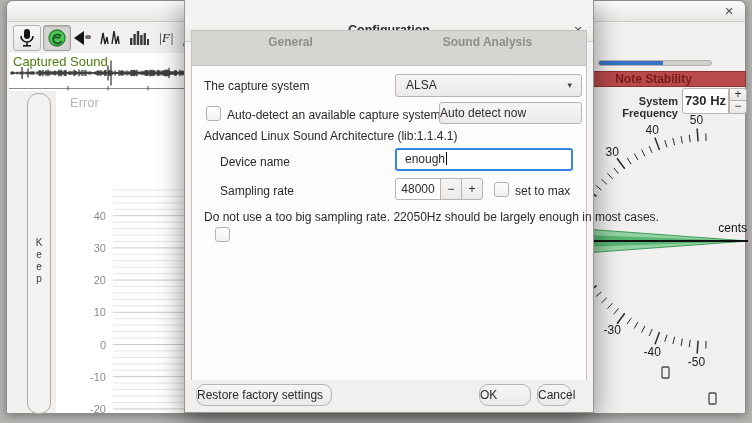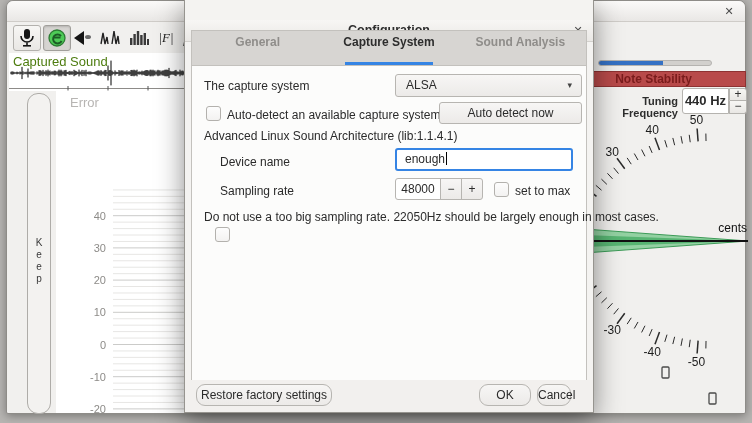--- a/index.html
+++ b/index.html
@@ -88,21 +88,21 @@
   #dlg-tabs { display:flex; height:35px; background:#d7d5d2; border-bottom:1px solid #c3c1bd; }
   .tab { flex:1; position:relative; text-align:center; line-height:22px;
     font-weight:bold; font-size:12px; color:#8f8d8a; }
   .tab.active { color:#2d2d2d; }
   .tab.active::after { content:""; position:absolute; left:22px; right:22px; bottom:0;
     height:3px; background:#3584e4; }
   #dlg-content { position:relative; width:100%; height:327px; font-size:12px; }
   .lbl { position:absolute; white-space:nowrap; }
   .bold { font-weight:normal; }
   .btn { position:absolute; border:1px solid #b7b5b1; border-radius:3px;
-    background:linear-gradient(#f7f6f5,#eceae8); text-align:center; font-size:12px; color:#2b2b2b; }
+    background:linear-gradient(#f7f6f5,#eceae8); font-size:12px; color:#2b2b2b; }
   .combo { position:absolute; left:203px; top:8px; width:187px; height:23px;
     border:1px solid #b7b5b1; border-radius:3px;
     background:linear-gradient(#f7f6f5,#eceae8); line-height:21px; }
   .combo .val { margin-left:10px; }
   .combo .caret { position:absolute; right:9px; top:0; font-size:9px; color:#444; }
   .checkbox { position:absolute; width:15px; height:15px; border:1px solid #b3b1ad;
     border-radius:3px; background:linear-gradient(#fdfdfd,#f3f2f1); }
   .entry { position:absolute; background:#fff; border:1px solid #b7b5b1; border-radius:3px; }
   .entry.focused { border:2px solid #3584e4; }
   .entry .txt { margin-left:8px; line-height:19px; display:inline-block; }
@@ -248,22 +248,22 @@
         <line x1="57" y1="382.3" x2="534" y2="382.3" stroke="#cbcbc9" stroke-width="1"></line>
         <text x="50" y="386.3" text-anchor="end" font-size="11" fill="#8d8b88" font-family="Liberation Sans, sans-serif">-40</text>
       </svg>
     <div id="error-title">Error</div>
   </div>
 
   <div id="progress">
     <div id="progress-fill"></div>
   </div>
   <div id="note-stability">Note Stability</div>
-  <div id="tf-label">Tuning Frequency</div>
-  <div id="tf-value">440 Hz</div>
+  <div id="tf-label">System Frequency</div>
+  <div id="tf-value">730 Hz</div>
   <div id="tf-btns">
     <div class="tf-btn plus">+</div>
     <div class="tf-btn minus">−</div>
   </div>
   <svg id="gauge-svg" width="192" height="308" viewBox="556 106 192 308">
       <line x1="582.6214418140324" y1="215.33503808440346" x2="575.9993348675905" y2="211.81400136350928" stroke="#2b2b2b" stroke-width="1"></line>
       <line x1="586.538275057208" y1="208.44016466901553" x2="580.1230431060043" y2="204.55496209871706" stroke="#2b2b2b" stroke-width="1"></line>
       <line x1="590.8338832444821" y1="201.77468551365885" x2="584.6455320073949" y2="197.53743298797184" stroke="#2b2b2b" stroke-width="1"></line>
       <line x1="595.494870643563" y1="195.35938672601998" x2="585.1951052799454" y2="187.42749959530352" stroke="#2b2b2b" stroke-width="1.5"></line>
       <line x1="600.5067020974506" y1="189.21427423340504" x2="594.8292391800624" y2="184.31361970347928" stroke="#2b2b2b" stroke-width="1"></line>
@@ -319,21 +319,20 @@
 
 <div id="dialog">
   <div id="dlg-titlebar">
     <div id="dlg-title">Configuration</div>
     <div id="dlg-close">✕</div>
   </div>
 
   <div id="dlg-frame">
     <div id="dlg-tabs">
       <div class="tab">General</div>
-      <div class="tab active">Capture System</div>
       <div class="tab">Sound Analysis</div>
     </div>
 
     <div id="dlg-content">
       <div class="lbl" style="left:12px; top:13px">The capture system</div>
       <div class="combo">
         <span class="val">ALSA</span>
         <span class="caret">▾</span>
       </div>
 

